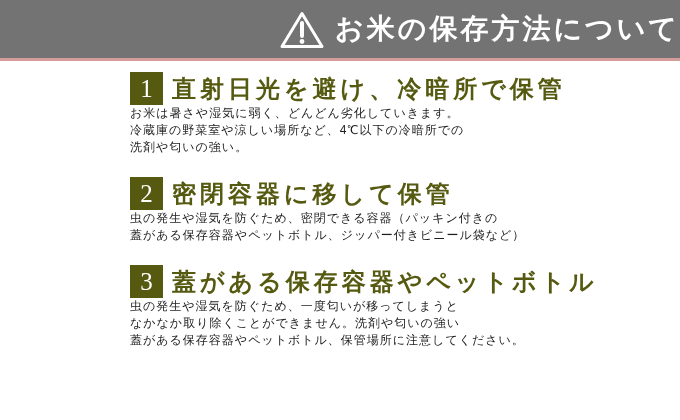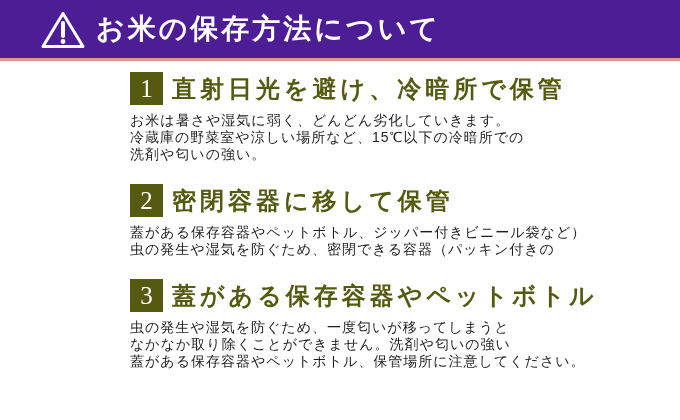--- a/index.html
+++ b/index.html
@@ -11,25 +11,25 @@
     font-family: "Liberation Sans", sans-serif;
   }
   .page {
     width: 680px;
     height: 420px;
     background: #ffffff;
   }
   
   .header {
     height: 58px;
-    background: #4c1d95;
+    background: #737373;
     border-bottom: 3px solid #d59c9c;
     display: flex;
     align-items: center;
-    justify-content: flex-start;
+    justify-content: flex-end;
     gap: 10px;
     padding-left: 40px;
   }
   .warn-icon {
     display: inline-flex;
     align-items: center;
     justify-content: center;
     margin-top: 2px;
   }
   .header-title {
@@ -69,22 +69,21 @@
   .sec-heading {
     color: #565a10;
     font-family: "Liberation Serif", "DejaVu Serif", serif;
     font-size: 24px;
     font-weight: bold;
     letter-spacing: 4px;
     white-space: nowrap;
     text-align: center;
   }
   .sec-body {
-    margin-top: 7px;
-    font-size: 14px;
+    font-size: 12px;
     line-height: 17px;
     letter-spacing: 1px;
     color: #1d1d1d;
   }
   .body-line {
     white-space: nowrap;
   }
 </style>
 </head>
 <body>
@@ -104,33 +103,33 @@
 
   <div class="content">
 
     <div class="section">
       <div class="sec-head">
         <div class="num-badge">1</div>
         <div class="sec-heading">直射日光を避け、冷暗所で保管</div>
       </div>
       <div class="sec-body">
         <div class="body-line">お米は暑さや湿気に弱く、どんどん劣化していきます。</div>
-        <div class="body-line">冷蔵庫の野菜室や涼しい場所など、15℃以下の冷暗所での</div>
+        <div class="body-line">冷蔵庫の野菜室や涼しい場所など、4℃以下の冷暗所での</div>
         <div class="body-line">洗剤や匂いの強い。</div>
       </div>
     </div>
 
     <div class="section">
       <div class="sec-head">
         <div class="num-badge">2</div>
         <div class="sec-heading">密閉容器に移して保管</div>
       </div>
       <div class="sec-body">
+        <div class="body-line">虫の発生や湿気を防ぐため、密閉できる容器（パッキン付きの</div>
         <div class="body-line">蓋がある保存容器やペットボトル、ジッパー付きビニール袋など）</div>
-        <div class="body-line">虫の発生や湿気を防ぐため、密閉できる容器（パッキン付きの</div>
       </div>
     </div>
 
     <div class="section">
       <div class="sec-head">
         <div class="num-badge">3</div>
         <div class="sec-heading">蓋がある保存容器やペットボトル</div>
       </div>
       <div class="sec-body">
         <div class="body-line">虫の発生や湿気を防ぐため、一度匂いが移ってしまうと</div>

